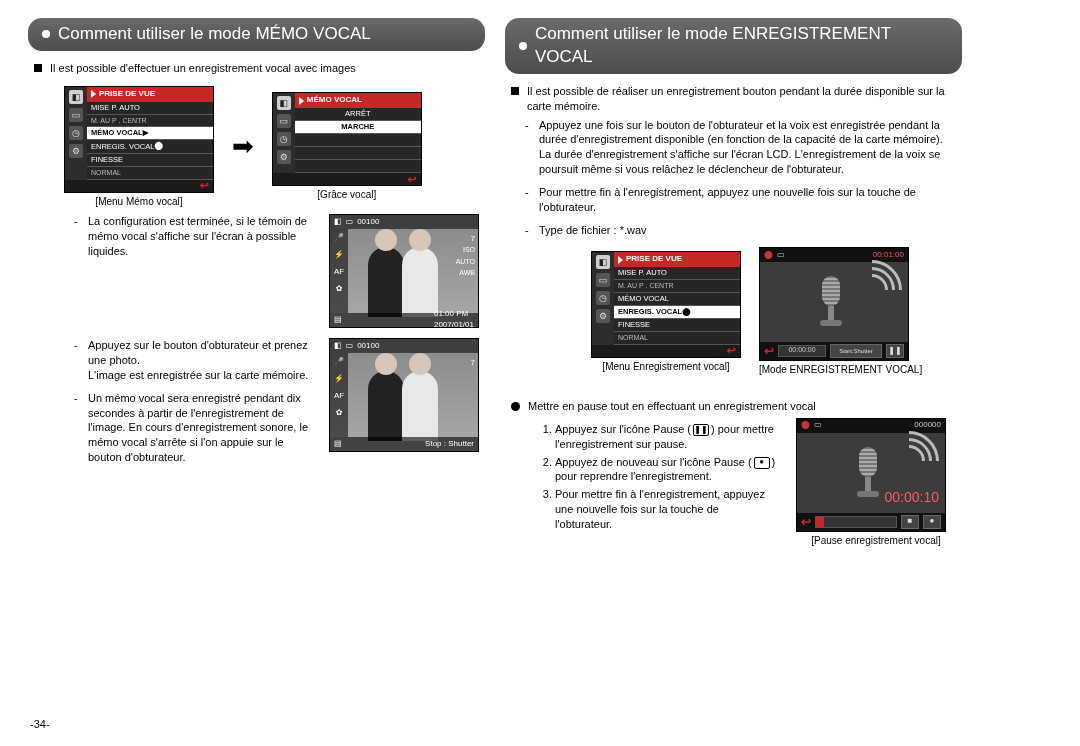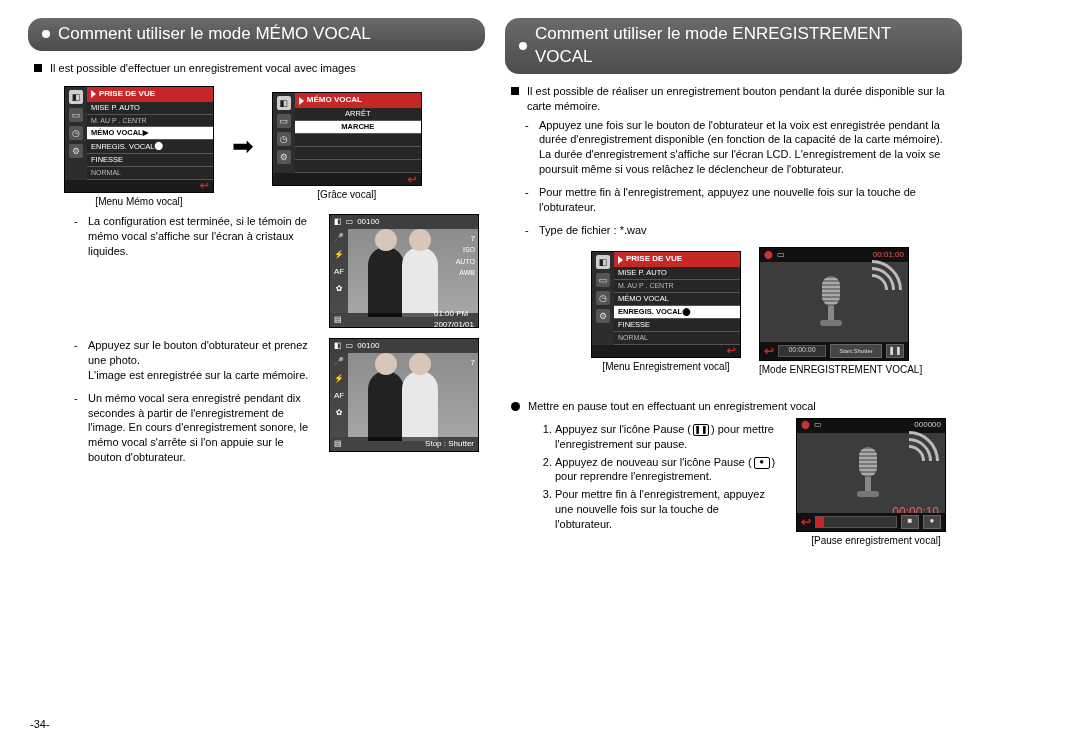--- a/index.html
+++ b/index.html
@@ -55,21 +55,21 @@
   .w1{width:26px;height:26px;right:0;top:0;transform:rotate(45deg)}
   .w2{width:40px;height:40px;right:-7px;top:-7px;transform:rotate(45deg)}
   .w3{width:54px;height:54px;right:-14px;top:-14px;transform:rotate(45deg)}
   .vr-top{position:absolute;top:0;left:0;right:0;height:14px;background:#111;color:#ccc;font-size:8px;display:flex;align-items:center;padding:0 4px;gap:4px}
   .vr-top.red .t{color:#ff5a5a}
   .vr-bot{position:absolute;bottom:0;left:0;right:0;height:18px;background:#111;display:flex;align-items:center;gap:4px;padding:0 4px}
   .vr-ret{color:#c62828;font-size:12px;font-weight:bold}
   .vr-bar{flex:1;height:10px;background:#333;border:1px solid #555;position:relative}
   .vr-bar .lbl{position:absolute;width:100%;text-align:center;color:#ccc;font-size:7px;top:-1px}
   .vr-btn{width:16px;height:12px;background:#444;border:1px solid #666;display:flex;align-items:center;justify-content:center;color:#ddd;font-size:8px}
-  .vr-time{position:absolute;right:6px;bottom:11px;color:#ff5a5a;font-size:12px}
+  .vr-time{position:absolute;right:6px;bottom:24px;color:#ff5a5a;font-size:14px}
   .inline-ic{display:inline-flex;width:14px;height:10px;border:1px solid #000;border-radius:2px;align-items:center;justify-content:center;font-size:8px;vertical-align:middle;margin:0 2px}
   .pgnum{position:absolute;left:30px;bottom:14px;font-size:11px}
   ol.steps{margin:4px 0 0 0;padding-left:18px}
   ol.steps li{margin-bottom:3px}
   .two-col-row{display:flex;gap:18px;align-items:flex-start}
   .tcol{flex:1}
 </style>
 </head>
 <body>
 
@@ -162,21 +162,21 @@
               </div>
           </div>
           <div class="caption">[Grâce vocal]</div>
         </div>
       </div>
 
       <div class="two-col-row indent" style="margin-top:6px">
         <div class="tcol dash-list">
           <div class="dash-item">
               <span class="dash">-</span>
-              <span>La configuration est terminée, si le témoin de mémo vocal s'affiche sur l'écran à cristaux liquides.</span>
+              <span>La configuration est terminée, si le témoin de mémo vocal s'affiche sur l'écran à possible liquides.</span>
             </div>
         </div>
         <div style="flex:0 0 150px">
           <div class="photo">
             <div class="wed-bg"></div>
             <div class="person groom">
                 <div class="head"></div>
               </div>
             <div class="person bride">
                 <div class="head"></div>

